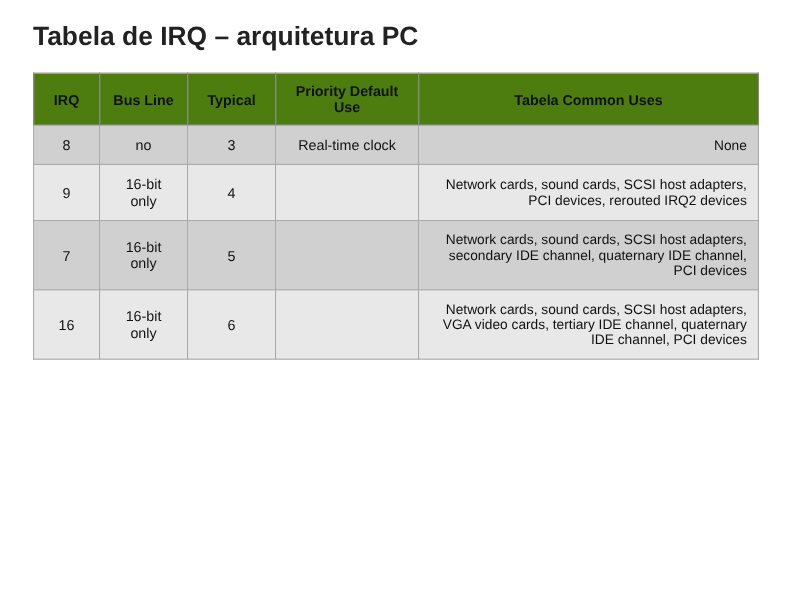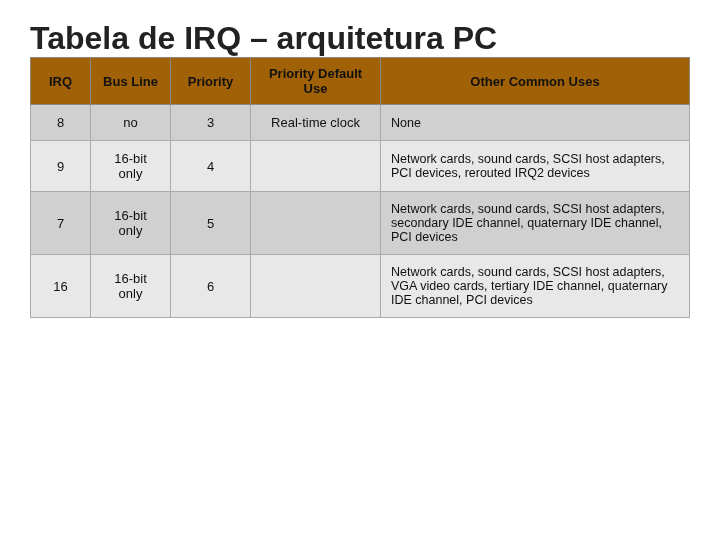--- a/index.html
+++ b/index.html
@@ -13,33 +13,34 @@
     }
 
     .page {
       width: 720px;
       height: 540px;
       padding: 20px 30px;
       background: #ffffff;
     }
 
     .page-title {
-      font-size: 32px;
+      font-size: 24px;
       font-weight: bold;
       color: #222222;
+      margin-bottom: 18px;
     }
 
     table {
       width: 100%;
       border-collapse: collapse;
       font-size: 13px;
     }
 
     thead tr {
-      background-color: #a16207;
+      background-color: #4d7c0f;
     }
 
     thead th {
       padding: 8px 10px;
       text-align: center;
       font-weight: bold;
       color: #111;
       border: 1px solid #888;
     }
 
@@ -53,44 +54,44 @@
 
     tbody td {
       padding: 10px 10px;
       text-align: center;
       border: 1px solid #aaa;
       vertical-align: middle;
       color: #111;
     }
 
     tbody td.other-uses {
-      text-align: left;
+      text-align: right;
       font-size: 12.5px;
     }
 
     .col-irq { width: 60px; }
     .col-busline { width: 80px; }
     .col-priority { width: 80px; }
     .col-typical { width: 130px; }
     .col-other { width: auto; }
   </style>
 </head>
 <body>
 
 <div class="page">
   <div class="page-title">Tabela de IRQ – arquitetura PC</div>
 
   <table>
     <thead>
       <tr>
         <th class="col-irq">IRQ</th>
         <th class="col-busline">Bus Line</th>
-        <th class="col-priority">Priority</th>
+        <th class="col-priority">Typical</th>
         <th class="col-typical">Priority Default Use</th>
-        <th class="col-other">Other Common Uses</th>
+        <th class="col-other">Tabela Common Uses</th>
       </tr>
     </thead>
     <tbody id="table-body">
     <tr>
           <td>8</td>
           <td>no</td>
           <td>3</td>
           <td>Real-time clock</td>
           <td class="other-uses">None</td>
         </tr>

